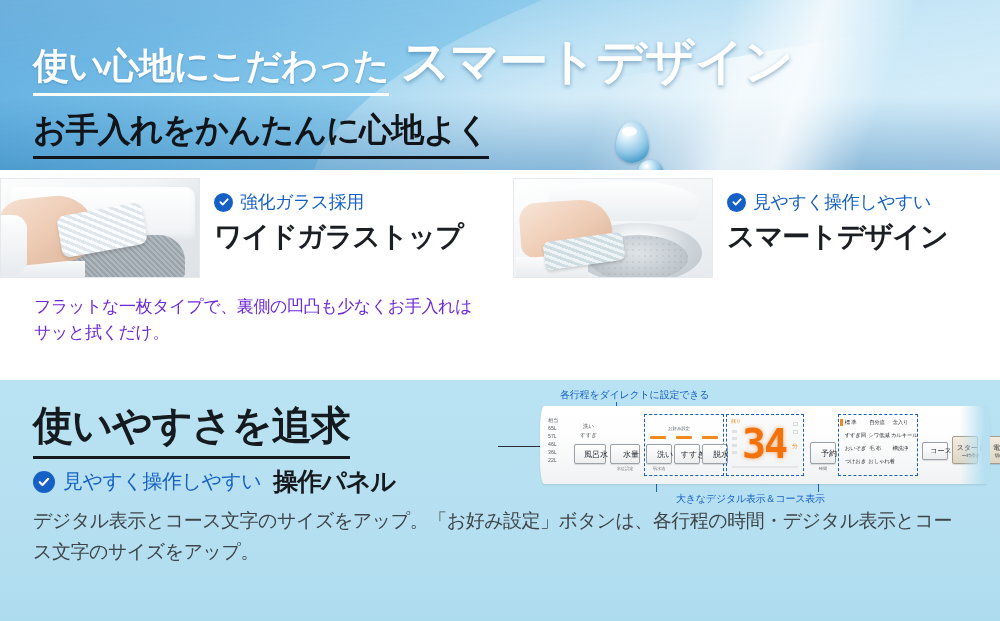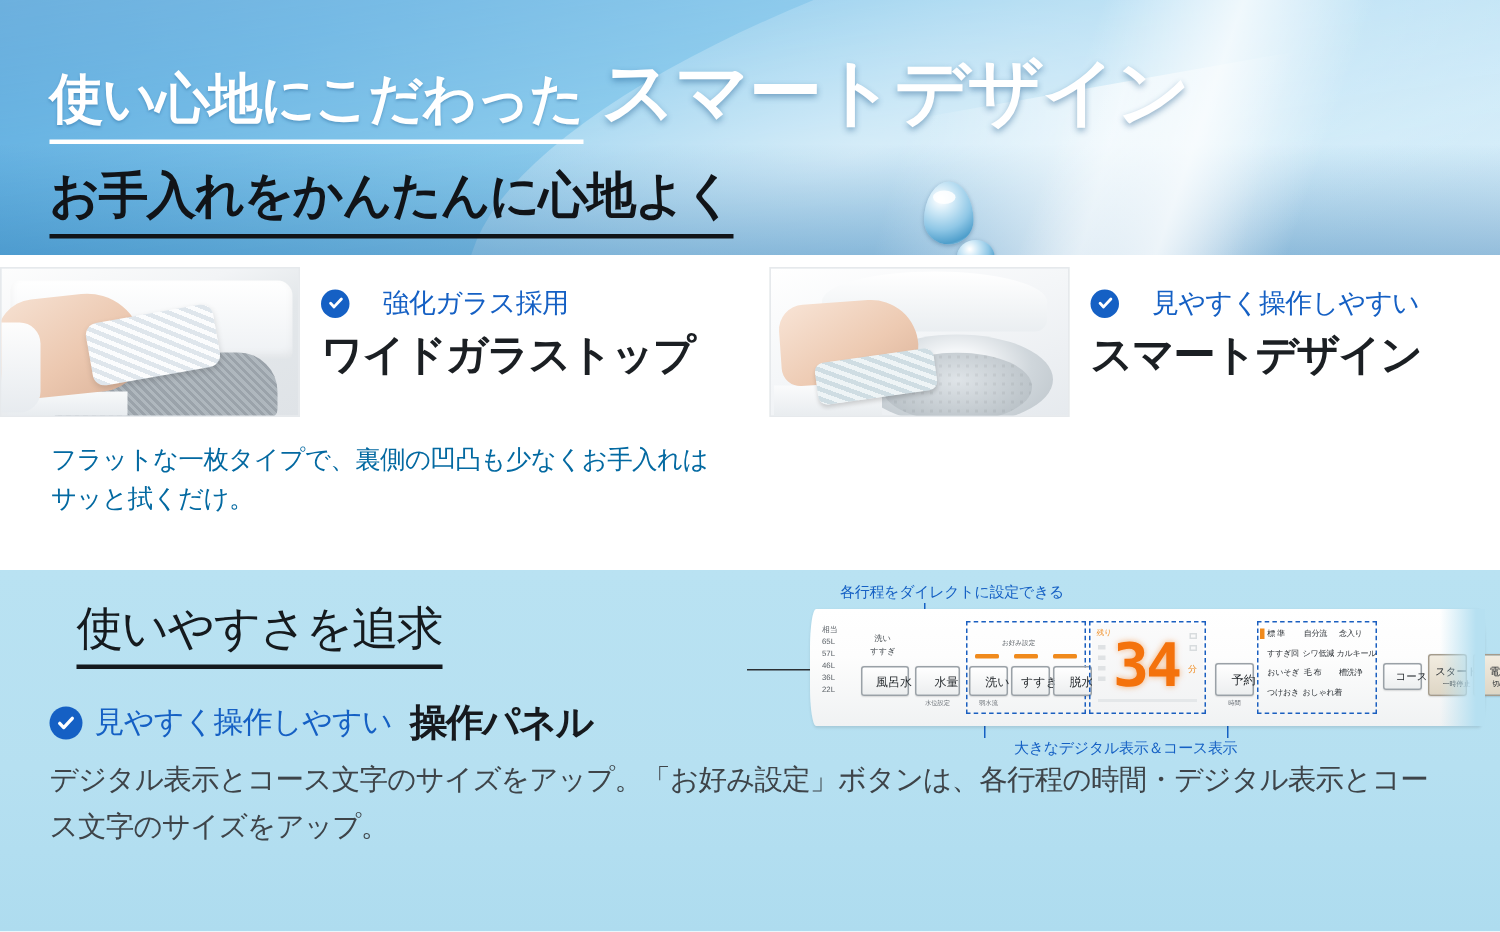--- a/index.html
+++ b/index.html
@@ -123,44 +123,44 @@
   .p2-hand { position:absolute; left:6px; top:22px; width:92px; height:54px;
     background: linear-gradient(150deg,#f8e4d6 0%,#edcab2 60%,#ddb59c 100%);
     border-radius: 30px 56px 40px 22px; transform: rotate(-4deg); }
   .p2-cloth { position:absolute; left:30px; top:58px; width:80px; height:28px;
     background: repeating-linear-gradient(28deg,#eef4f6 0 3px,#cfdde3 3px 6px);
     border-radius: 6px; transform: rotate(-8deg); box-shadow:0 2px 3px rgba(0,0,0,.16); }
   .p2-panel { position:absolute; left:2px; top:78px; width:72px; height:22px;
     background: linear-gradient(180deg,#fafbfc,#e7ebee); }
 
   .ftext { padding-left: 14px; padding-top: 12px; }
-  .fsub { display: flex; align-items: center; gap: 22px; white-space: nowrap; }
+  .fsub { display: flex; align-items: center; gap: 7px; white-space: nowrap; }
   .check {
     width: 19px; height: 19px; border-radius: 50%; background: #1560c4;
     display: inline-flex; align-items: center; justify-content: center; flex: 0 0 19px;
   }
   .check svg { display: block; }
   .fsub-label { font-size: 18px; color: #1560c4; font-weight: normal; letter-spacing: -.5px; }
   .ftitle {
     font-size: 28px; font-weight: bold; color: #1b1f23; margin-top: 4px;
     letter-spacing: -1px; white-space: nowrap;
   }
   .fbody {
-    font-size: 17px; line-height: 1.52; color: #0369a1; letter-spacing: -.4px;
+    font-size: 17px; line-height: 1.52; color: #6d28d9; letter-spacing: -.4px;
     padding: 16px 22px 0 34px;
   }
   .fcol.right .fbody { padding-left: 20px; padding-right: 16px; }
 
   
   .bottom {
     position: absolute; left: 0; top: 380px; width: 1000px; height: 241px;
     background: linear-gradient(180deg, #b9e2f2 0%, #b6e0f1 55%, #aedcef 100%);
   }
   .b-title {
-    position: absolute; left: 51px; top: 18px; font-size: 31px; font-weight: normal;
+    position: absolute; left: 33px; top: 18px; font-size: 40px; font-weight: bold;
     color: #151a1e; letter-spacing: -1px; border-bottom: 3px solid #151a1e;
     padding-bottom: 3px; white-space: nowrap;
   }
   .b-sub { position: absolute; left: 33px; top: 85px; display: flex; align-items: center; gap: 8px; white-space: nowrap; }
   .b-sub .check { width: 22px; height: 22px; flex: 0 0 22px; }
   .b-sub-a { font-size: 20px; color: #1560c4; letter-spacing: -.5px; }
   .b-sub-b { font-size: 25px; color: #16191d; font-weight: bold; letter-spacing: -1px; margin-left: 4px; }
   .b-body {
     position: absolute; left: 33px; top: 126px; width: 935px;
     font-size: 19px; line-height: 1.62; color: #3e4449; letter-spacing: -.5px;

